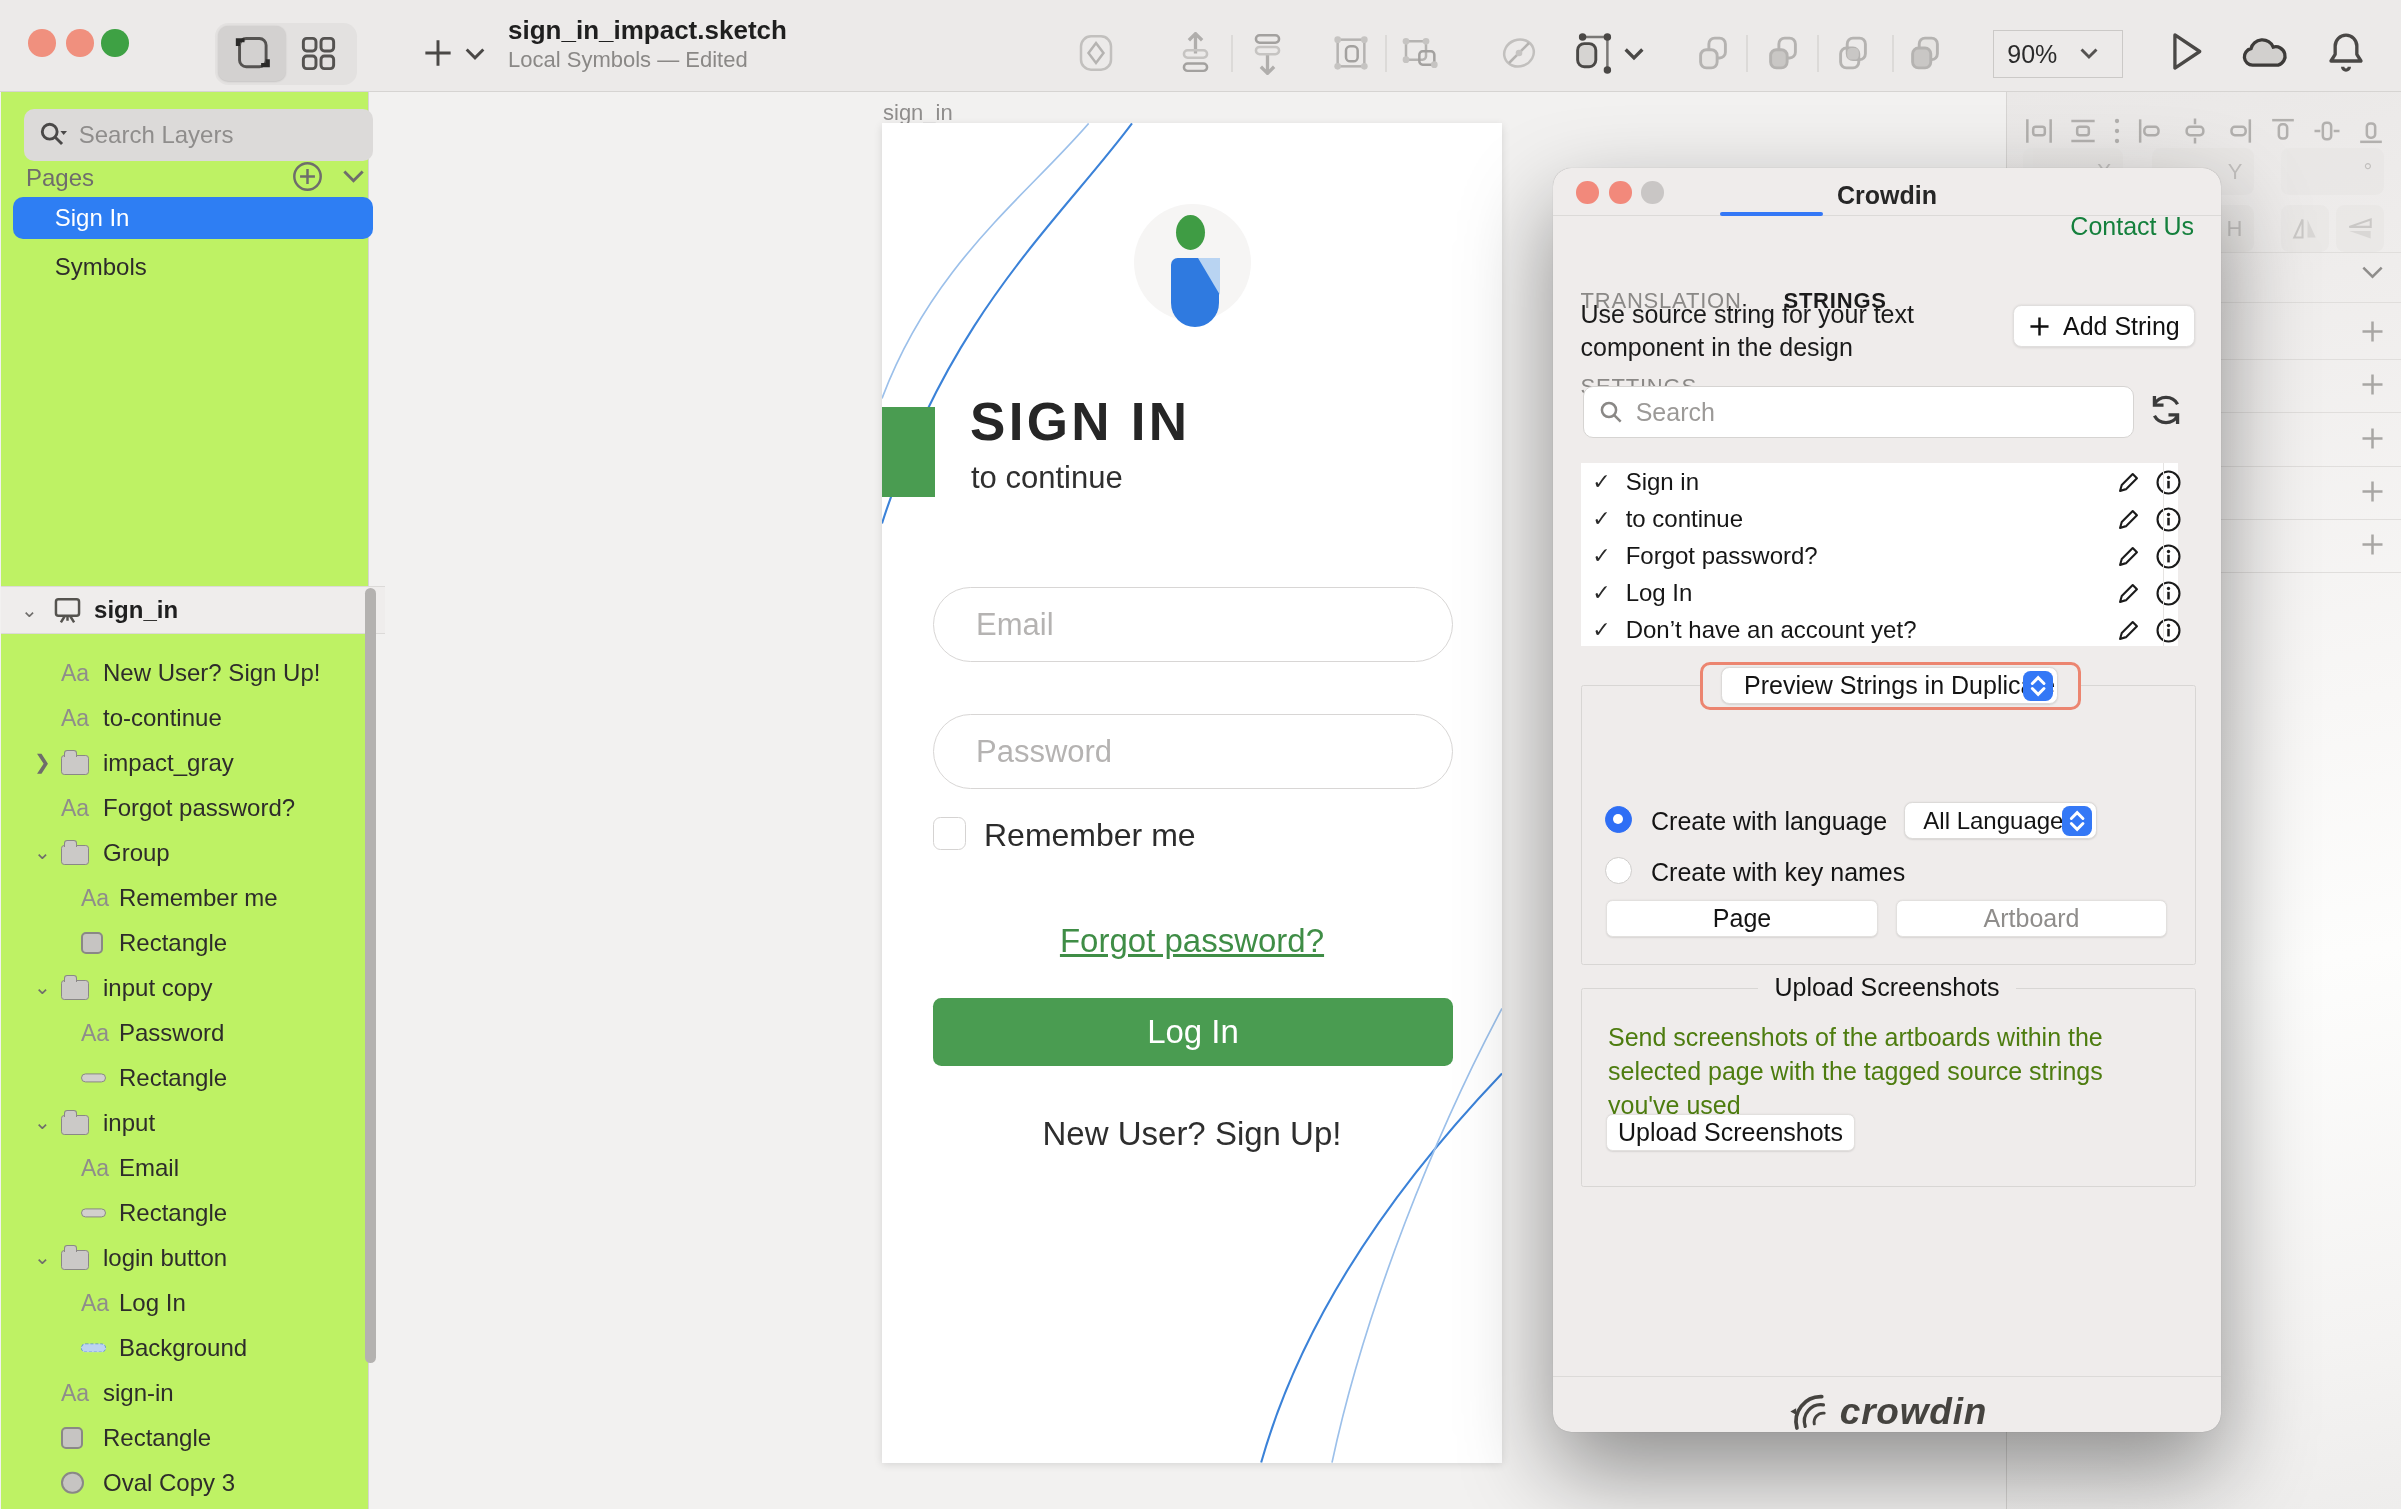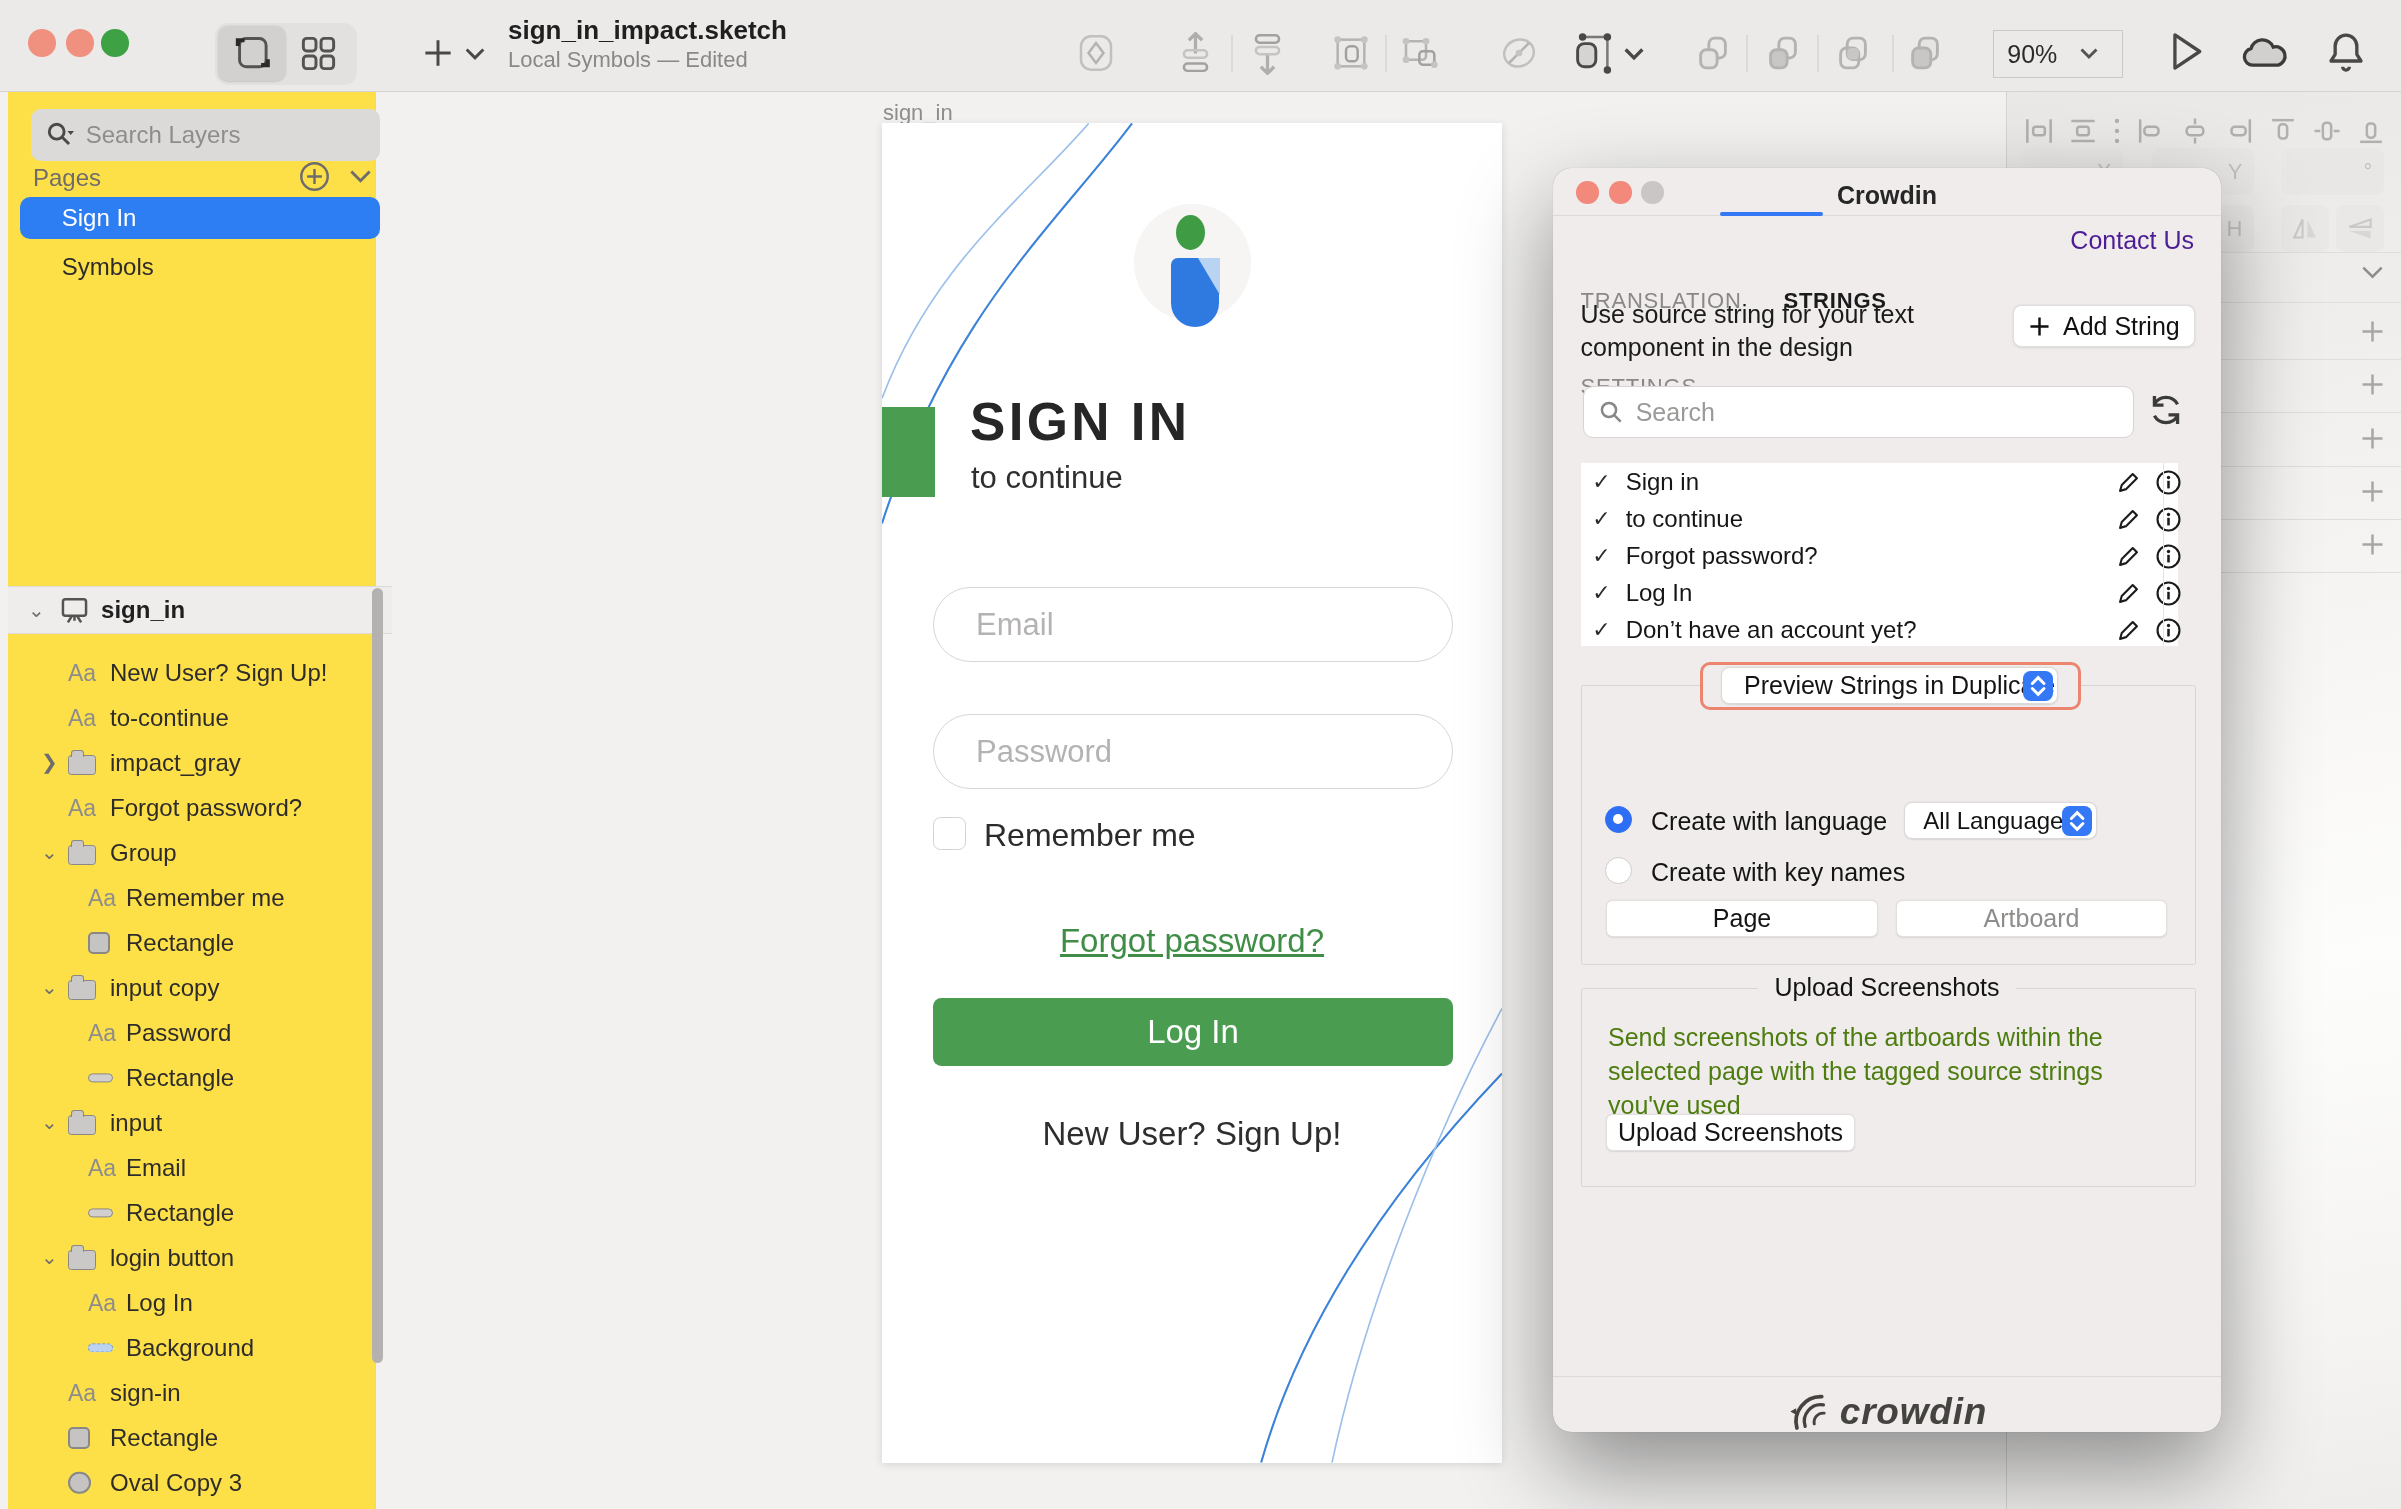--- a/index.html
+++ b/index.html
@@ -16,21 +16,21 @@
              box-shadow:0 0.8px 1.7px rgba(0,0,0,.12); }
   .tb-ic { color:#9b9997; }
   .tb-sep { width:1.7px; height:37px; background:#dcdad8; top:35px; }
   .title-main { font-size:26px; font-weight:bold; color:#1f1f1f; }
   .title-sub  { font-size:22px; color:#8a8886; }
   #zoombox { left:1993px; top:30px; width:130px; height:48px; border:1.7px solid #cbc9c7;
              border-radius:0; display:flex; align-items:center; padding:0 13.3px; gap:22px; }
   #zoombox span.val { font-size:25px; color:#2b2b2b; }
 
   
-  #sidebar { left:8px; top:92px; width:368px; height:1418px; background:#fde047;
+  #sidebar { left:1px; top:92px; width:368px; height:1418px; background:#bef264;
              border-right:0.8px solid #d6d4d2; z-index:4; }
   #searchlayers { left:23px; top:16.7px; width:349px; height:52px; background:#dcdad9;
                   border-radius:10px; display:flex; align-items:center; padding:0 15px; gap:11.7px; }
   #searchlayers input { border:none; outline:none; background:transparent; font-size:24px;
                         color:#4a4848; width:250px; font-family:"Liberation Sans",sans-serif; }
   #searchlayers input::placeholder { color:#8f8d8c; }
   .pages-hdr { font-size:24px; color:#6f6d6c; }
   .page-row { left:11.7px; width:360px; height:42px; border-radius:10px; display:flex;
               align-items:center; padding-left:42px; font-size:24px; color:#2e2c2b; }
   .page-row[data-state="selected"] { background:#2e7ef3; color:#ffffff; }
@@ -104,21 +104,21 @@
   
   #crowdin { left:1553px; top:168px; width:668px; height:1264px; background:#efeceb;
              border-radius:18.3px; box-shadow:0 38px 92px rgba(0,0,0,.42), 0 0 0.8px rgba(0,0,0,.35);
              z-index:10; }
   .cw-tl { width:22.5px; height:22.5px; border-radius:50%; top:13.3px; }
   #cw-title { left:0; top:12.5px; width:668px; text-align:center; font-size:25px; font-weight:bold; color:#262626; }
   #cw-sep { left:0; top:47px; width:668px; height:0.8px; background:#dcdad8; }
   #cw-indicator { left:167px; top:44px; width:103px; height:4.2px; background:#3478f6; border-radius:2.5px; }
   .cw-tab { top:60px; font-size:22px; letter-spacing:0.8px; color:#8a8886; }
   .cw-tab[data-state="active"] { color:#1b1b1b; font-weight:bold; }
-  #cw-contact { top:58px; right:27px; font-size:25px; color:#4c1d95; }
+  #cw-contact { top:44px; right:27px; font-size:25px; color:#15803d; }
   #cw-intro { left:27.5px; top:130px; width:417px; font-size:25px; line-height:33px; color:#1b1b1b; }
   #cw-addstring { left:460px; top:137px; width:182px; height:42px; background:#ffffff;
                   border:0.8px solid #e0dedd; border-radius:8.3px; box-shadow:0 0.8px 2.5px rgba(0,0,0,.10);
                   display:flex; align-items:center; justify-content:center; gap:11.7px;
                   font-size:25px; color:#111111; }
   #cw-search { left:30px; top:218px; width:551px; height:52px; background:#ffffff;
                border:1.7px solid #d6d4d2; border-radius:10px; display:flex; align-items:center;
                padding:0 15px; gap:11.7px; }
   #cw-search input { border:none; outline:none; font-size:25px; color:#4a4848; width:450px;
                      background:transparent; font-family:"Liberation Sans",sans-serif; }

